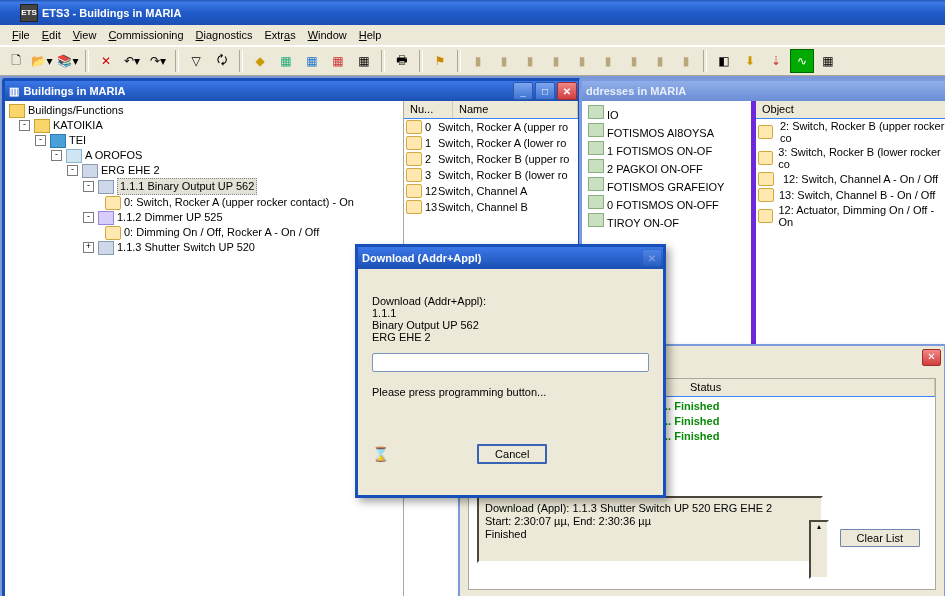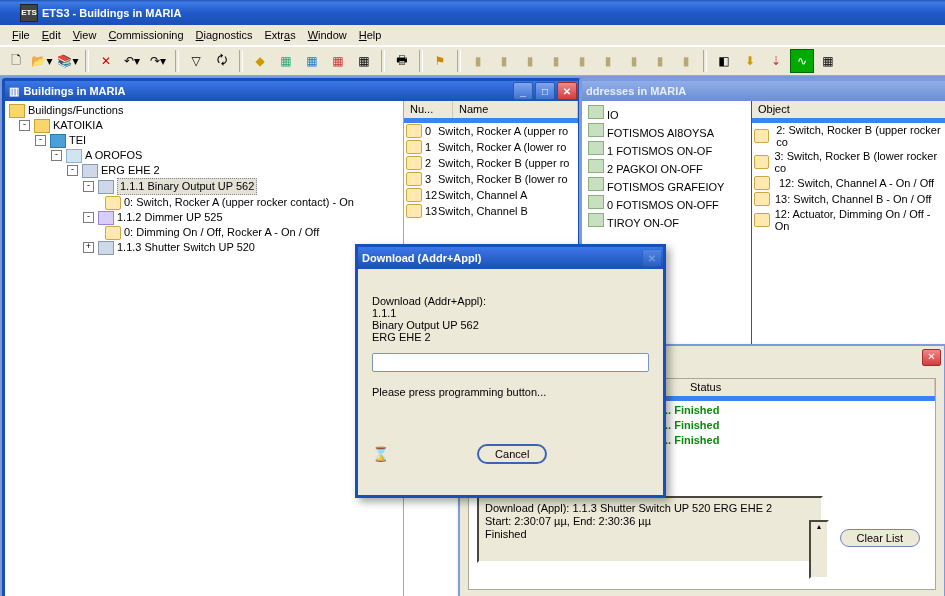--- a/index.html
+++ b/index.html
@@ -71,37 +71,37 @@
   .tgl{width:9px;height:9px;border:1px solid #7b7b7b;background:#fff;font-size:9px;line-height:7px;
        text-align:center;margin-right:4px;cursor:default;}
   .ico{width:14px;height:12px;margin-right:3px;display:inline-flex;align-items:center;justify-content:center;font-size:10px;}
   .ico-folder{background:#f8d66b;border:1px solid #caa22e;}
   .ico-device{background:#cfd8e8;border:1px solid #8a9ab4;}
   .ico-obj{background:#ffe9b0;border:1px solid #d0a840;border-radius:2px;}
   .ico-dim{background:#d9cdfb;border:1px solid #9b85d6;}
   .selected{background:#e4e2d6;border:1px dotted #888;padding:0 2px;}
 
   
-  .listhdr{height:17px;background:#ece9d8;border-bottom:5px solid #3b82f6;display:flex;}
+  .listhdr{height:17px;background:#ece9d8;border-bottom:1px solid #3b82f6;display:flex;}
   .listhdr div{border-right:1px solid #cfcab4;padding:2px 6px;font-size:11px;}
   .list{font-size:11px;}
   .list .row{display:flex;padding:1px 2px;align-items:center;}
   .list .row .c1{width:32px;display:flex;align-items:center;}
   .list .row .c2{flex:1;}
 
   
   .dialog{
     position:absolute; border:3px solid #1650b8; background:#ece9d8;
     box-shadow:4px 4px 8px rgba(0,0,0,.35); z-index:50;
   }
   .dialog .childtitle{height:22px;}
   .dialog-body{padding:12px 14px 10px;font-size:11px;}
   .prog-track{border:1px solid #7a96b8;background:#fff;height:17px;margin-top:10px;border-radius:2px;}
   .btn{
-    border:1px solid #6f87b0;background:#ece9d8;padding:2px 16px;border-radius:10px;
+    border:1px solid #6f87b0;background:#ece9d8;padding:2px 16px;border-radius:1px;
     font-size:11px;cursor:default;
   }
   .hourglass{font-size:14px;}
 
   
   .panel{
     position:absolute; border:2px solid #7b9ae0; background:#ece9d8;
     box-shadow:2px 2px 4px rgba(0,0,0,.25);
   }
   .panel-close{
@@ -302,21 +302,21 @@
           </div>
       </div>
     </div>
   </div>
 
   <div class="childwin inactive" style="left:579px;top:2px;width:365px;height:332px;">
     <div class="childtitle">
       <span>ddresses in MARIA</span>
     </div>
     <div class="body-area" style="display:flex;">
-      <div style="width:165px;border-right:1px solid #6d28d9;padding:4px 2px;font-size:11px;line-height:15px;">
+      <div style="width:165px;border-right:5px solid #6d28d9;padding:4px 2px;font-size:11px;line-height:15px;">
         <div id="addr-items">
             <div style="padding-left: 4px;"><span class="ico" style="background: rgb(200, 224, 192); border: 1px solid rgb(138, 176, 128);"></span><span>IO</span></div>
             <div style="padding-left: 4px;"><span class="ico" style="background: rgb(200, 224, 192); border: 1px solid rgb(138, 176, 128);"></span><span>FOTISMOS AI8OYSA</span></div>
             <div style="padding-left: 4px;"><span class="ico" style="background: rgb(200, 224, 192); border: 1px solid rgb(138, 176, 128);"></span><span>1 FOTISMOS ON-OF</span></div>
             <div style="padding-left: 4px;"><span class="ico" style="background: rgb(200, 224, 192); border: 1px solid rgb(138, 176, 128);"></span><span>2 PAGKOI ON-OFF</span></div>
             <div style="padding-left: 4px;"><span class="ico" style="background: rgb(200, 224, 192); border: 1px solid rgb(138, 176, 128);"></span><span>FOTISMOS GRAFEIOY</span></div>
             <div style="padding-left: 4px;"><span class="ico" style="background: rgb(200, 224, 192); border: 1px solid rgb(138, 176, 128);"></span><span>0 FOTISMOS ON-OFF</span></div>
             <div style="padding-left: 4px;"><span class="ico" style="background: rgb(200, 224, 192); border: 1px solid rgb(138, 176, 128);"></span><span>TIROY ON-OF</span></div>
           </div>
       </div>

